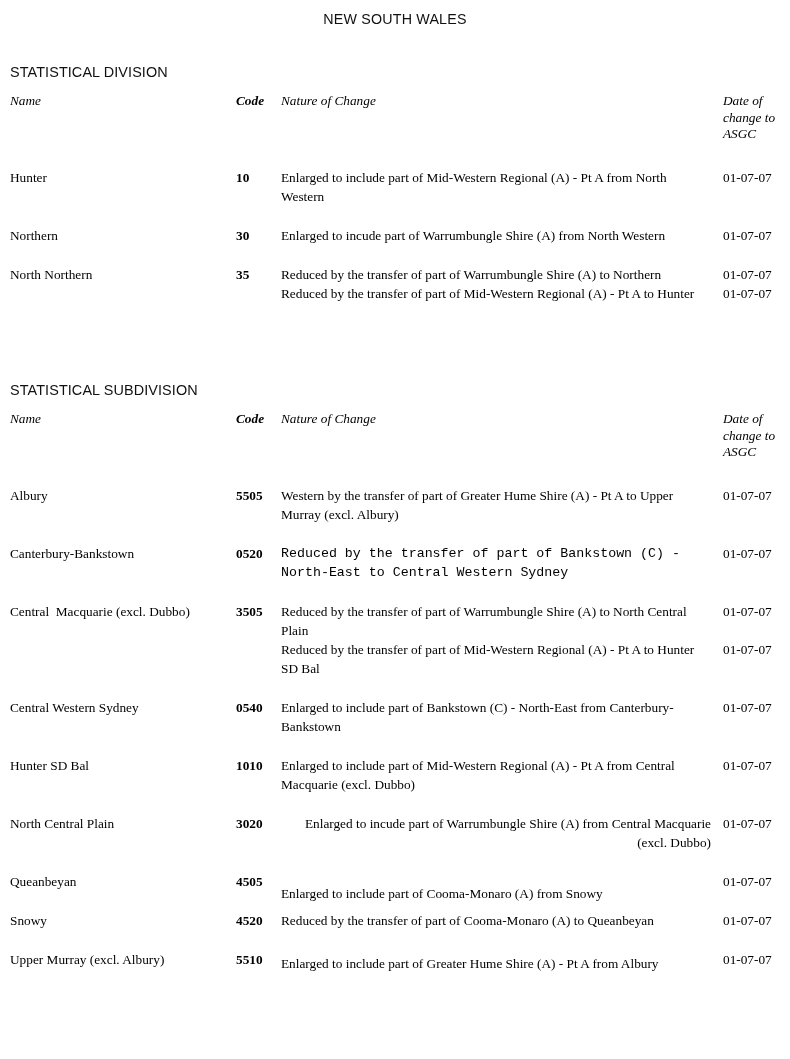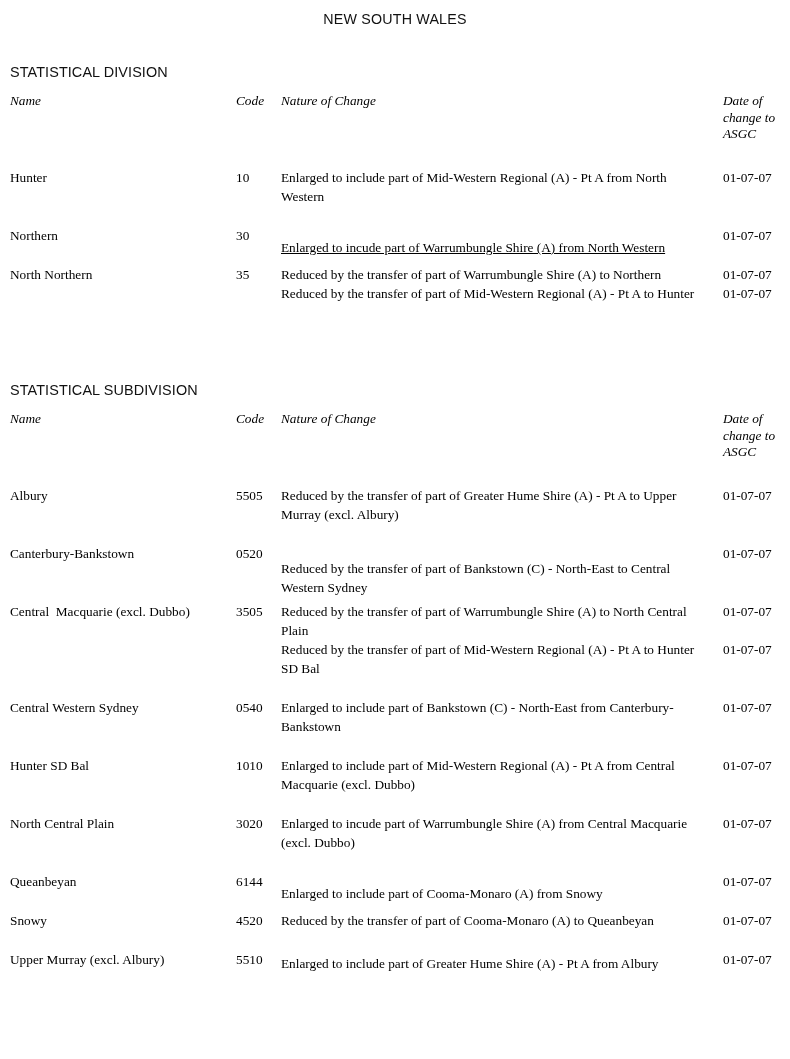--- a/index.html
+++ b/index.html
@@ -62,20 +62,21 @@
     white-space: pre;
   }
   .c-code {
     position: absolute;
     left: 226px;
     top: 0;
     width: 40px;
     font-size: 13.3px;
     line-height: 19px;
     text-align: left;
+    font-weight: bold;
   }
   .c-change {
     position: absolute;
     left: 271px;
     top: 0;
     width: 430px;
     font-size: 13.3px;
     line-height: 19px;
   }
   .c-date {
@@ -117,48 +118,48 @@
       </div>
       <div class="row" style="position: absolute; top: 168px; left: 10px;">
         <div class="c-name">Hunter</div>
         <div class="c-code">10</div>
         <div class="c-change" style="top: 0px;">Enlarged to include part of Mid-Western Regional (A) - Pt A from North Western</div>
         <div class="c-date" style="top: 0px;">01-07-07</div>
       </div>
       <div class="row" style="position: absolute; top: 226px; left: 10px;">
         <div class="c-name">Northern</div>
         <div class="c-code">30</div>
-        <div class="c-change" style="top: 12px; text-decoration: underline;">Enlarged to incude part of Warrumbungle Shire (A) from North Western</div>
+        <div class="c-change" style="top: 0px;">Enlarged to incude part of Warrumbungle Shire (A) from North Western</div>
         <div class="c-date" style="top: 0px;">01-07-07</div>
       </div>
       <div class="row" style="position: absolute; top: 265px; left: 10px;">
         <div class="c-name">North Northern</div>
         <div class="c-code">35</div>
         <div class="c-change" style="top: 0px;">Reduced by the transfer of part of Warrumbungle Shire (A) to Northern</div>
         <div class="c-date" style="top: 0px;">01-07-07</div>
         <div class="c-change" style="top: 19px;">Reduced by the transfer of part of Mid-Western Regional (A) - Pt A to Hunter</div>
         <div class="c-date" style="top: 19px;">01-07-07</div>
       </div>
       <div class="section-heading" style="position: absolute; top: 381px; left: 0px;">STATISTICAL SUBDIVISION</div>
       <div class="row row-head" style="position: absolute; top: 411px; left: 10px;">
         <div class="c-name">Name</div>
         <div class="c-code">Code</div>
         <div class="c-change">Nature of Change</div>
         <div class="c-date">Date of change to ASGC</div>
       </div>
       <div class="row" style="position: absolute; top: 486px; left: 10px;">
         <div class="c-name">Albury</div>
         <div class="c-code">5505</div>
-        <div class="c-change" style="top: 0px;">Reduced by the transfer of part of Greater Hume Shire (A) - Pt A to Upper Murray (excl. Albury)</div>
+        <div class="c-change" style="top: 0px;">Western by the transfer of part of Greater Hume Shire (A) - Pt A to Upper Murray (excl. Albury)</div>
         <div class="c-date" style="top: 0px;">01-07-07</div>
       </div>
       <div class="row" style="position: absolute; top: 544px; left: 10px;">
         <div class="c-name">Canterbury-Bankstown</div>
         <div class="c-code">0520</div>
-        <div class="c-change" style="top: 15px;">Reduced by the transfer of part of Bankstown (C) - North-East to Central Western Sydney</div>
+        <div class="c-change" style="top: 0px; font-family: Liberation Mono, monospace;">Reduced by the transfer of part of Bankstown (C) - North-East to Central Western Sydney</div>
         <div class="c-date" style="top: 0px;">01-07-07</div>
       </div>
       <div class="row" style="position: absolute; top: 602px; left: 10px;">
         <div class="c-name">Central  Macquarie (excl. Dubbo)</div>
         <div class="c-code">3505</div>
         <div class="c-change" style="top: 0px;">Reduced by the transfer of part of Warrumbungle Shire (A) to North Central Plain</div>
         <div class="c-date" style="top: 0px;">01-07-07</div>
         <div class="c-change" style="top: 38px;">Reduced by the transfer of part of Mid-Western Regional (A) - Pt A to Hunter SD Bal</div>
         <div class="c-date" style="top: 38px;">01-07-07</div>
       </div>
@@ -170,26 +171,26 @@
       </div>
       <div class="row" style="position: absolute; top: 756px; left: 10px;">
         <div class="c-name">Hunter SD Bal</div>
         <div class="c-code">1010</div>
         <div class="c-change" style="top: 0px;">Enlarged to include part of Mid-Western Regional (A) - Pt A from Central Macquarie (excl. Dubbo)</div>
         <div class="c-date" style="top: 0px;">01-07-07</div>
       </div>
       <div class="row" style="position: absolute; top: 814px; left: 10px;">
         <div class="c-name">North Central Plain</div>
         <div class="c-code">3020</div>
-        <div class="c-change" style="top: 0px;">Enlarged to incude part of Warrumbungle Shire (A) from Central Macquarie (excl. Dubbo)</div>
+        <div class="c-change" style="top: 0px; text-align: right;">Enlarged to incude part of Warrumbungle Shire (A) from Central Macquarie (excl. Dubbo)</div>
         <div class="c-date" style="top: 0px;">01-07-07</div>
       </div>
       <div class="row" style="position: absolute; top: 872px; left: 10px;">
         <div class="c-name">Queanbeyan</div>
-        <div class="c-code">6144</div>
+        <div class="c-code">4505</div>
         <div class="c-change" style="top: 12px;">Enlarged to include part of Cooma-Monaro (A) from Snowy</div>
         <div class="c-date" style="top: 0px;">01-07-07</div>
       </div>
       <div class="row" style="position: absolute; top: 911px; left: 10px;">
         <div class="c-name">Snowy</div>
         <div class="c-code">4520</div>
         <div class="c-change" style="top: 0px;">Reduced by the transfer of part of Cooma-Monaro (A) to Queanbeyan</div>
         <div class="c-date" style="top: 0px;">01-07-07</div>
       </div>
       <div class="row" style="position: absolute; top: 950px; left: 10px;">

